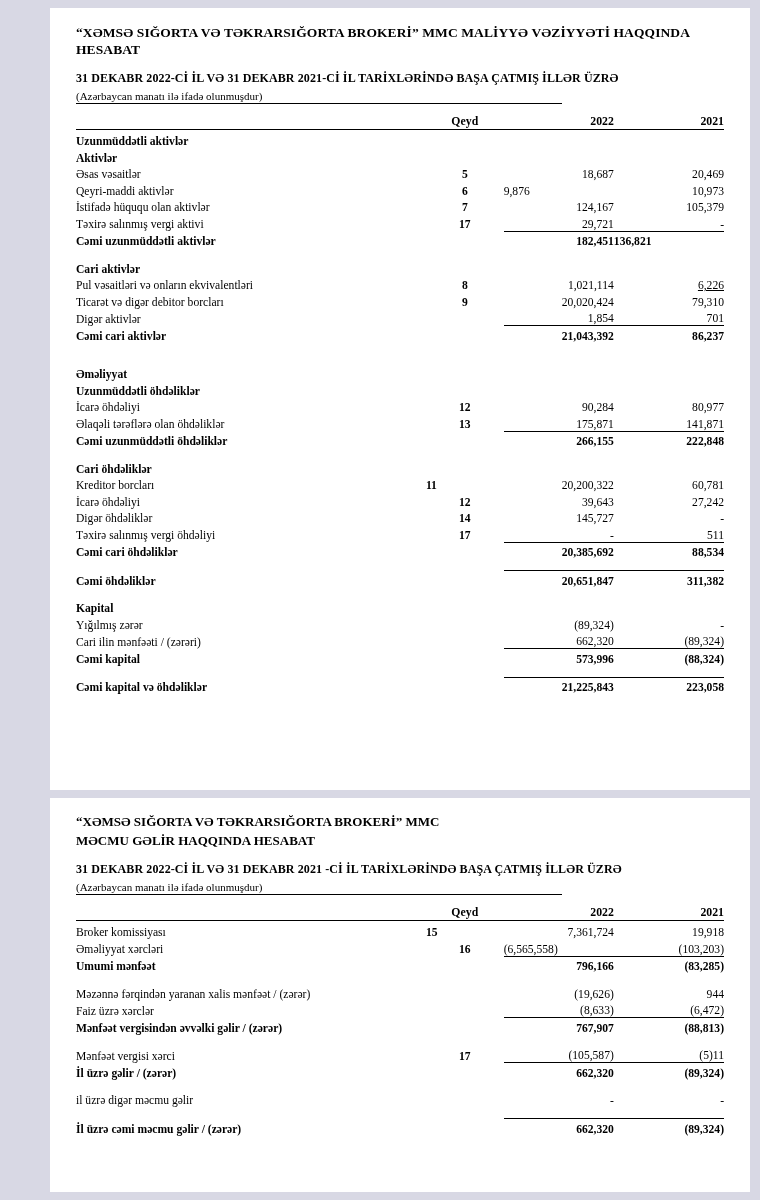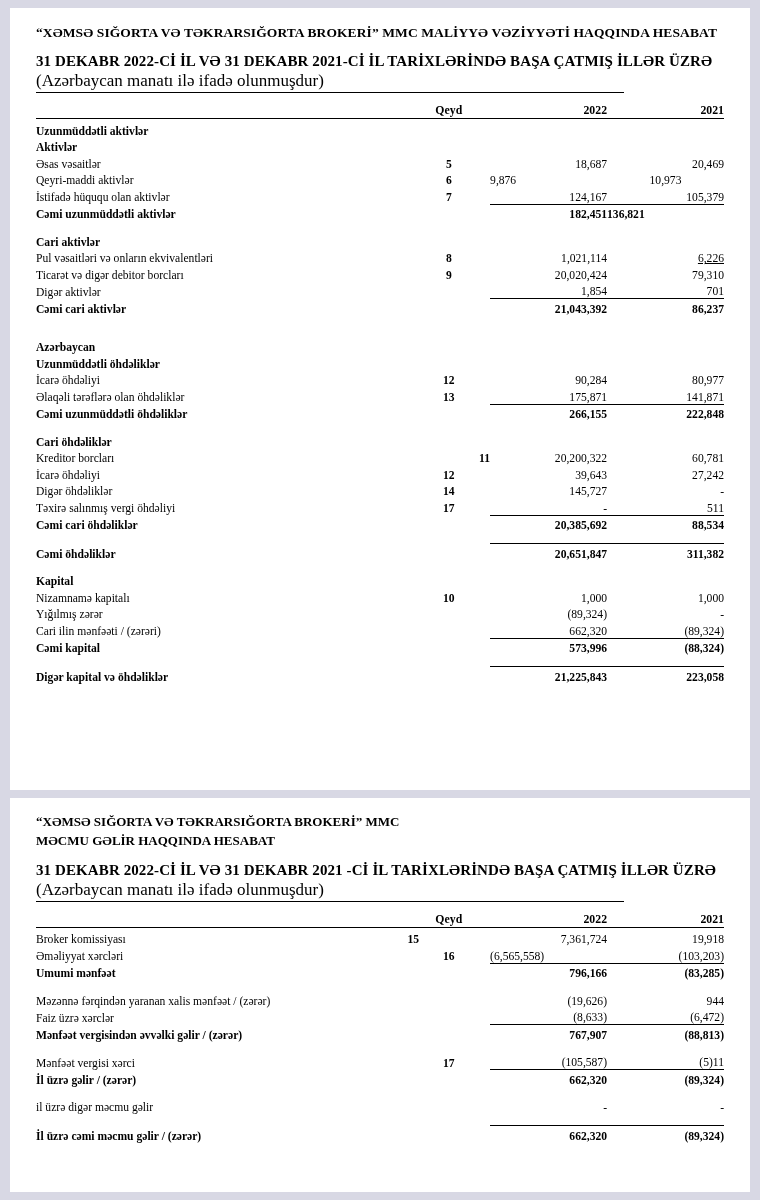--- a/index.html
+++ b/index.html
@@ -19,43 +19,44 @@
     width: 760px;
     height: 1200px;
     background: #d8d8e4;
     box-sizing: border-box;
     padding: 8px 10px;
   }
   .sheet {
     background: #ffffff;
     box-sizing: border-box;
     padding: 14px 26px 0 26px;
+    margin-left: 40px;
   }
   .sheet-1 { height: 782px; }
   .sheet-gap { height: 8px; }
   .sheet-2 { height: 394px; }
 
   .doc-title {
     font-family: "Liberation Serif", serif;
     font-weight: bold;
     font-size: 13.5px;
     line-height: 1.28;
     letter-spacing: .1px;
     margin: 2px 0 0 0;
   }
   .doc-subtitle {
     font-family: "Liberation Serif", serif;
     font-weight: bold;
-    font-size: 15px;
+    font-size: 12px;
     margin-top: 12px;
     letter-spacing: .1px;
   }
   .doc-currency {
     font-family: "Liberation Serif", serif;
-    font-size: 17px;
+    font-size: 11px;
     margin-top: 1px;
     display: inline-block;
     border-bottom: 1px solid #000;
     padding-right: 300px;
     padding-bottom: 1px;
     white-space: nowrap;
   }
 
   table.fin {
     width: 100%;
@@ -141,29 +142,35 @@
           <tr class="row">
             <td class="lbl-indent">Əsas vəsaitlər</td>
             <td class="note" style="text-align: center;">5</td>
             <td class="num" style="text-align: right;">18,687</td>
             <td class="num" style="text-align: right;">20,469</td>
           </tr>
           <tr class="row">
             <td class="lbl-indent">Qeyri-maddi aktivlər</td>
             <td class="note" style="text-align: center;">6</td>
             <td class="num" style="text-align: left;">9,876</td>
-            <td class="num" style="text-align: center;">10,973</td>
+            <td class="num" style="text-align: right;">10,973</td>
           </tr>
           <tr class="row">
             <td class="lbl-indent">İstifadə hüququ olan aktivlər</td>
             <td class="note" style="text-align: center;">7</td>
             <td class="num" style="text-align: right;">124,167</td>
             <td class="num" style="text-align: right;">105,379</td>
           </tr>
           <tr class="row">
+            <td class="lbl-indent">Təxirə salınmış vergi aktivi</td>
+            <td class="note" style="text-align: center;">17</td>
+            <td class="num" style="text-align: right;">29,721</td>
+            <td class="num" style="text-align: right;">-</td>
+          </tr>
+          <tr class="row">
             <td class="lbl-bold">Cəmi uzunmüddətli aktivlər</td>
             <td class="note" style="text-align: center;"></td>
             <td class="num num-bold cell-topline" style="text-align: right;">182,451</td>
             <td class="num num-bold cell-topline" style="text-align: left;">136,821</td>
           </tr>
           <tr class="spacer">
             <td colspan="4"></td>
           </tr>
           <tr class="row">
             <td class="lbl-bold">Cari aktivlər</td>
@@ -195,21 +202,21 @@
             <td class="num num-bold cell-topline" style="text-align: right;">21,043,392</td>
             <td class="num num-bold cell-topline" style="text-align: right;">86,237</td>
           </tr>
           <tr class="spacer">
             <td colspan="4"></td>
           </tr>
           <tr class="spacer">
             <td colspan="4"></td>
           </tr>
           <tr class="row">
-            <td class="lbl-bold">Azərbaycan</td>
+            <td class="lbl-bold">Əməliyyat</td>
             <td class="note" style="text-align: center;"></td>
             <td class="num" style="text-align: right;"></td>
             <td class="num" style="text-align: right;"></td>
           </tr>
           <tr class="row">
             <td class="lbl-bold">Uzunmüddətli öhdəliklər</td>
             <td class="note" style="text-align: center;"></td>
             <td class="num" style="text-align: right;"></td>
             <td class="num" style="text-align: right;"></td>
           </tr>
@@ -235,21 +242,21 @@
             <td colspan="4"></td>
           </tr>
           <tr class="row">
             <td class="lbl-bold">Cari öhdəliklər</td>
             <td class="note" style="text-align: center;"></td>
             <td class="num" style="text-align: right;"></td>
             <td class="num" style="text-align: right;"></td>
           </tr>
           <tr class="row">
             <td class="lbl-indent">Kreditor borcları</td>
-            <td class="note" style="text-align: right;">11</td>
+            <td class="note" style="text-align: left;">11</td>
             <td class="num" style="text-align: right;">20,200,322</td>
             <td class="num" style="text-align: right;">60,781</td>
           </tr>
           <tr class="row">
             <td class="lbl-indent">İcarə öhdəliyi</td>
             <td class="note" style="text-align: center;">12</td>
             <td class="num" style="text-align: right;">39,643</td>
             <td class="num" style="text-align: right;">27,242</td>
           </tr>
           <tr class="row">
@@ -282,26 +289,20 @@
           <tr class="spacer">
             <td colspan="4"></td>
           </tr>
           <tr class="row">
             <td class="lbl-bold">Kapital</td>
             <td class="note" style="text-align: center;"></td>
             <td class="num" style="text-align: right;"></td>
             <td class="num" style="text-align: right;"></td>
           </tr>
           <tr class="row">
-            <td class="lbl-indent">Nizamnamə kapitalı</td>
-            <td class="note" style="text-align: center;">10</td>
-            <td class="num" style="text-align: right;">1,000</td>
-            <td class="num" style="text-align: right;">1,000</td>
-          </tr>
-          <tr class="row">
             <td class="lbl-indent">Yığılmış zərər</td>
             <td class="note" style="text-align: center;"></td>
             <td class="num" style="text-align: right;">(89,324)</td>
             <td class="num" style="text-align: right;">-</td>
           </tr>
           <tr class="row">
             <td class="lbl-indent">Cari ilin mənfəəti / (zərəri)</td>
             <td class="note" style="text-align: center;"></td>
             <td class="num" style="text-align: right;">662,320</td>
             <td class="num" style="text-align: right;">(89,324)</td>
@@ -309,21 +310,21 @@
           <tr class="row">
             <td class="lbl-bold">Cəmi kapital</td>
             <td class="note" style="text-align: center;"></td>
             <td class="num num-bold cell-topline" style="text-align: right;">573,996</td>
             <td class="num num-bold cell-topline" style="text-align: right;">(88,324)</td>
           </tr>
           <tr class="spacer">
             <td colspan="4"></td>
           </tr>
           <tr class="row">
-            <td class="lbl-bold">Digər kapital və öhdəliklər</td>
+            <td class="lbl-bold">Cəmi kapital və öhdəliklər</td>
             <td class="note" style="text-align: center;"></td>
             <td class="num num-bold cell-topline" style="text-align: right;">21,225,843</td>
             <td class="num num-bold cell-topline" style="text-align: right;">223,058</td>
           </tr>
         </tbody>
     </table>
   </div>
 
   <div class="sheet-gap"></div>
 

